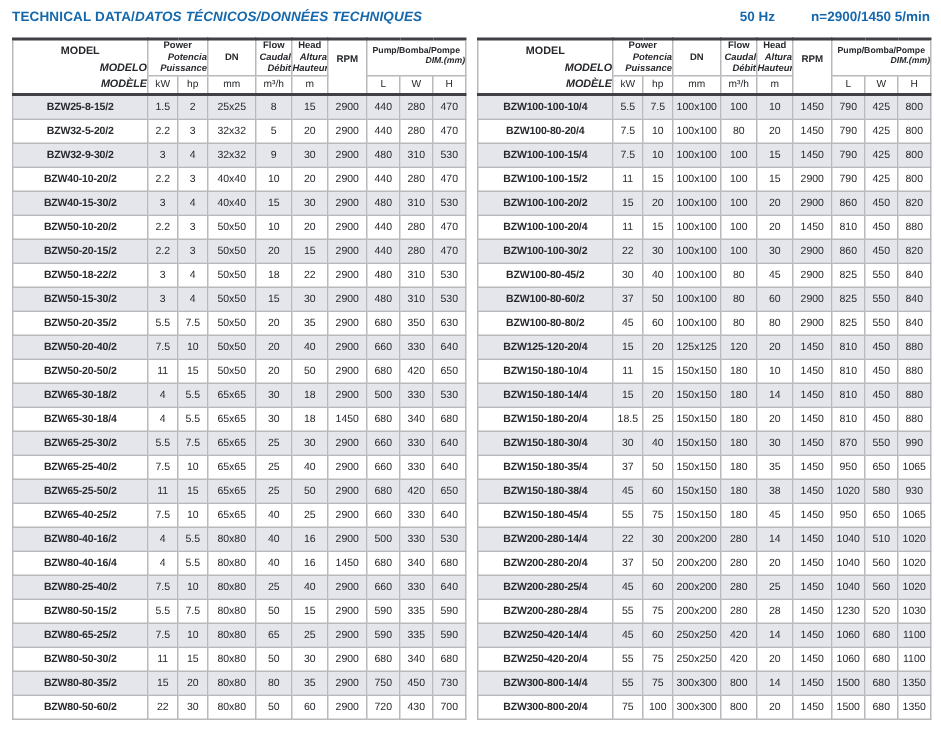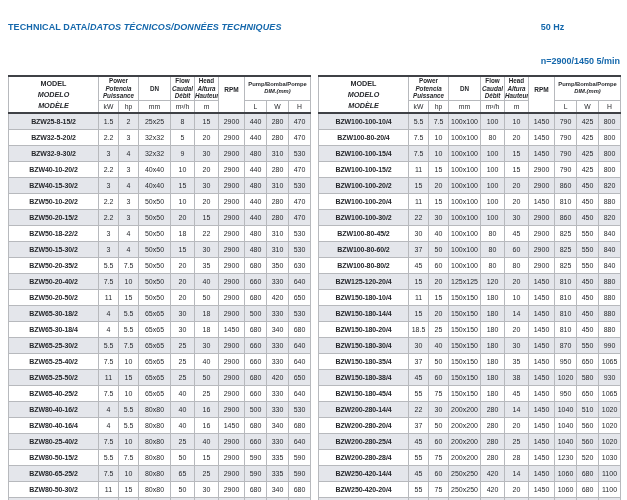--- a/index.html
+++ b/index.html
@@ -14,39 +14,39 @@
   body {
     width: 627px; height: 500px;
     background: #ffffff;
     font-family: "Liberation Sans", sans-serif;
     color: var(--ink);
     overflow: hidden;
   }
   .page { padding: 6px 7px 0 8px; }
 
   
-  .titlebar { display: flex; align-items: baseline; margin-bottom: 9px; margin-top: 16px; }
+  .titlebar { display: flex; align-items: baseline; margin-bottom: 9px; }
   .title { color: var(--accent); font-size: 9px; font-weight: bold; letter-spacing: .1px; white-space: nowrap; }
   .title .it { font-style: italic; }
-  .specs { margin-left: auto; display: flex; gap: 24px; color: var(--accent); font-size: 9px; font-weight: bold; white-space: nowrap; flex-direction: column; }
+  .specs { margin-left: auto; display: flex; gap: 24px; color: var(--accent); font-size: 9px; font-weight: bold; white-space: nowrap; }
 
   
   .tables { display: flex; gap: 7px; }
   table { border-collapse: collapse; table-layout: fixed; width: 302px; border-top: 2px solid var(--heavy); }
   thead { border-bottom: 2px solid var(--heavy); }
   th, td {
     border: 1px solid var(--grid);
     padding: 0; margin: 0;
     text-align: center; vertical-align: middle;
     white-space: nowrap; overflow: hidden;
   }
   thead tr.row1 th { height: 24px; }
   thead tr.units th { height: 13px; font-size: 6.8px; font-weight: normal; }
   .hl { display: block; line-height: 7.6px; font-size: 6.3px; font-weight: bold; }
-  .hl.it { font-style: italic; }
+  .hl.it { font-style: italic; text-align: right; }
   .model-lines .hl { font-size: 7.2px; line-height: 11px; }
   .dim-lines .hl { font-size: 5.8px; line-height: 7.2px; }
   th.th-rpm { vertical-align: top; padding-top: 9px; font-size: 6.5px; font-weight: bold; }
   tbody td { height: 16px; font-size: 7px; font-weight: normal; }
   tbody td.model { font-weight: bold; font-size: 7px; letter-spacing: -.1px; }
   tbody tr.stripe { background: var(--stripe); }
 </style>
 </head>
 <body>
 

